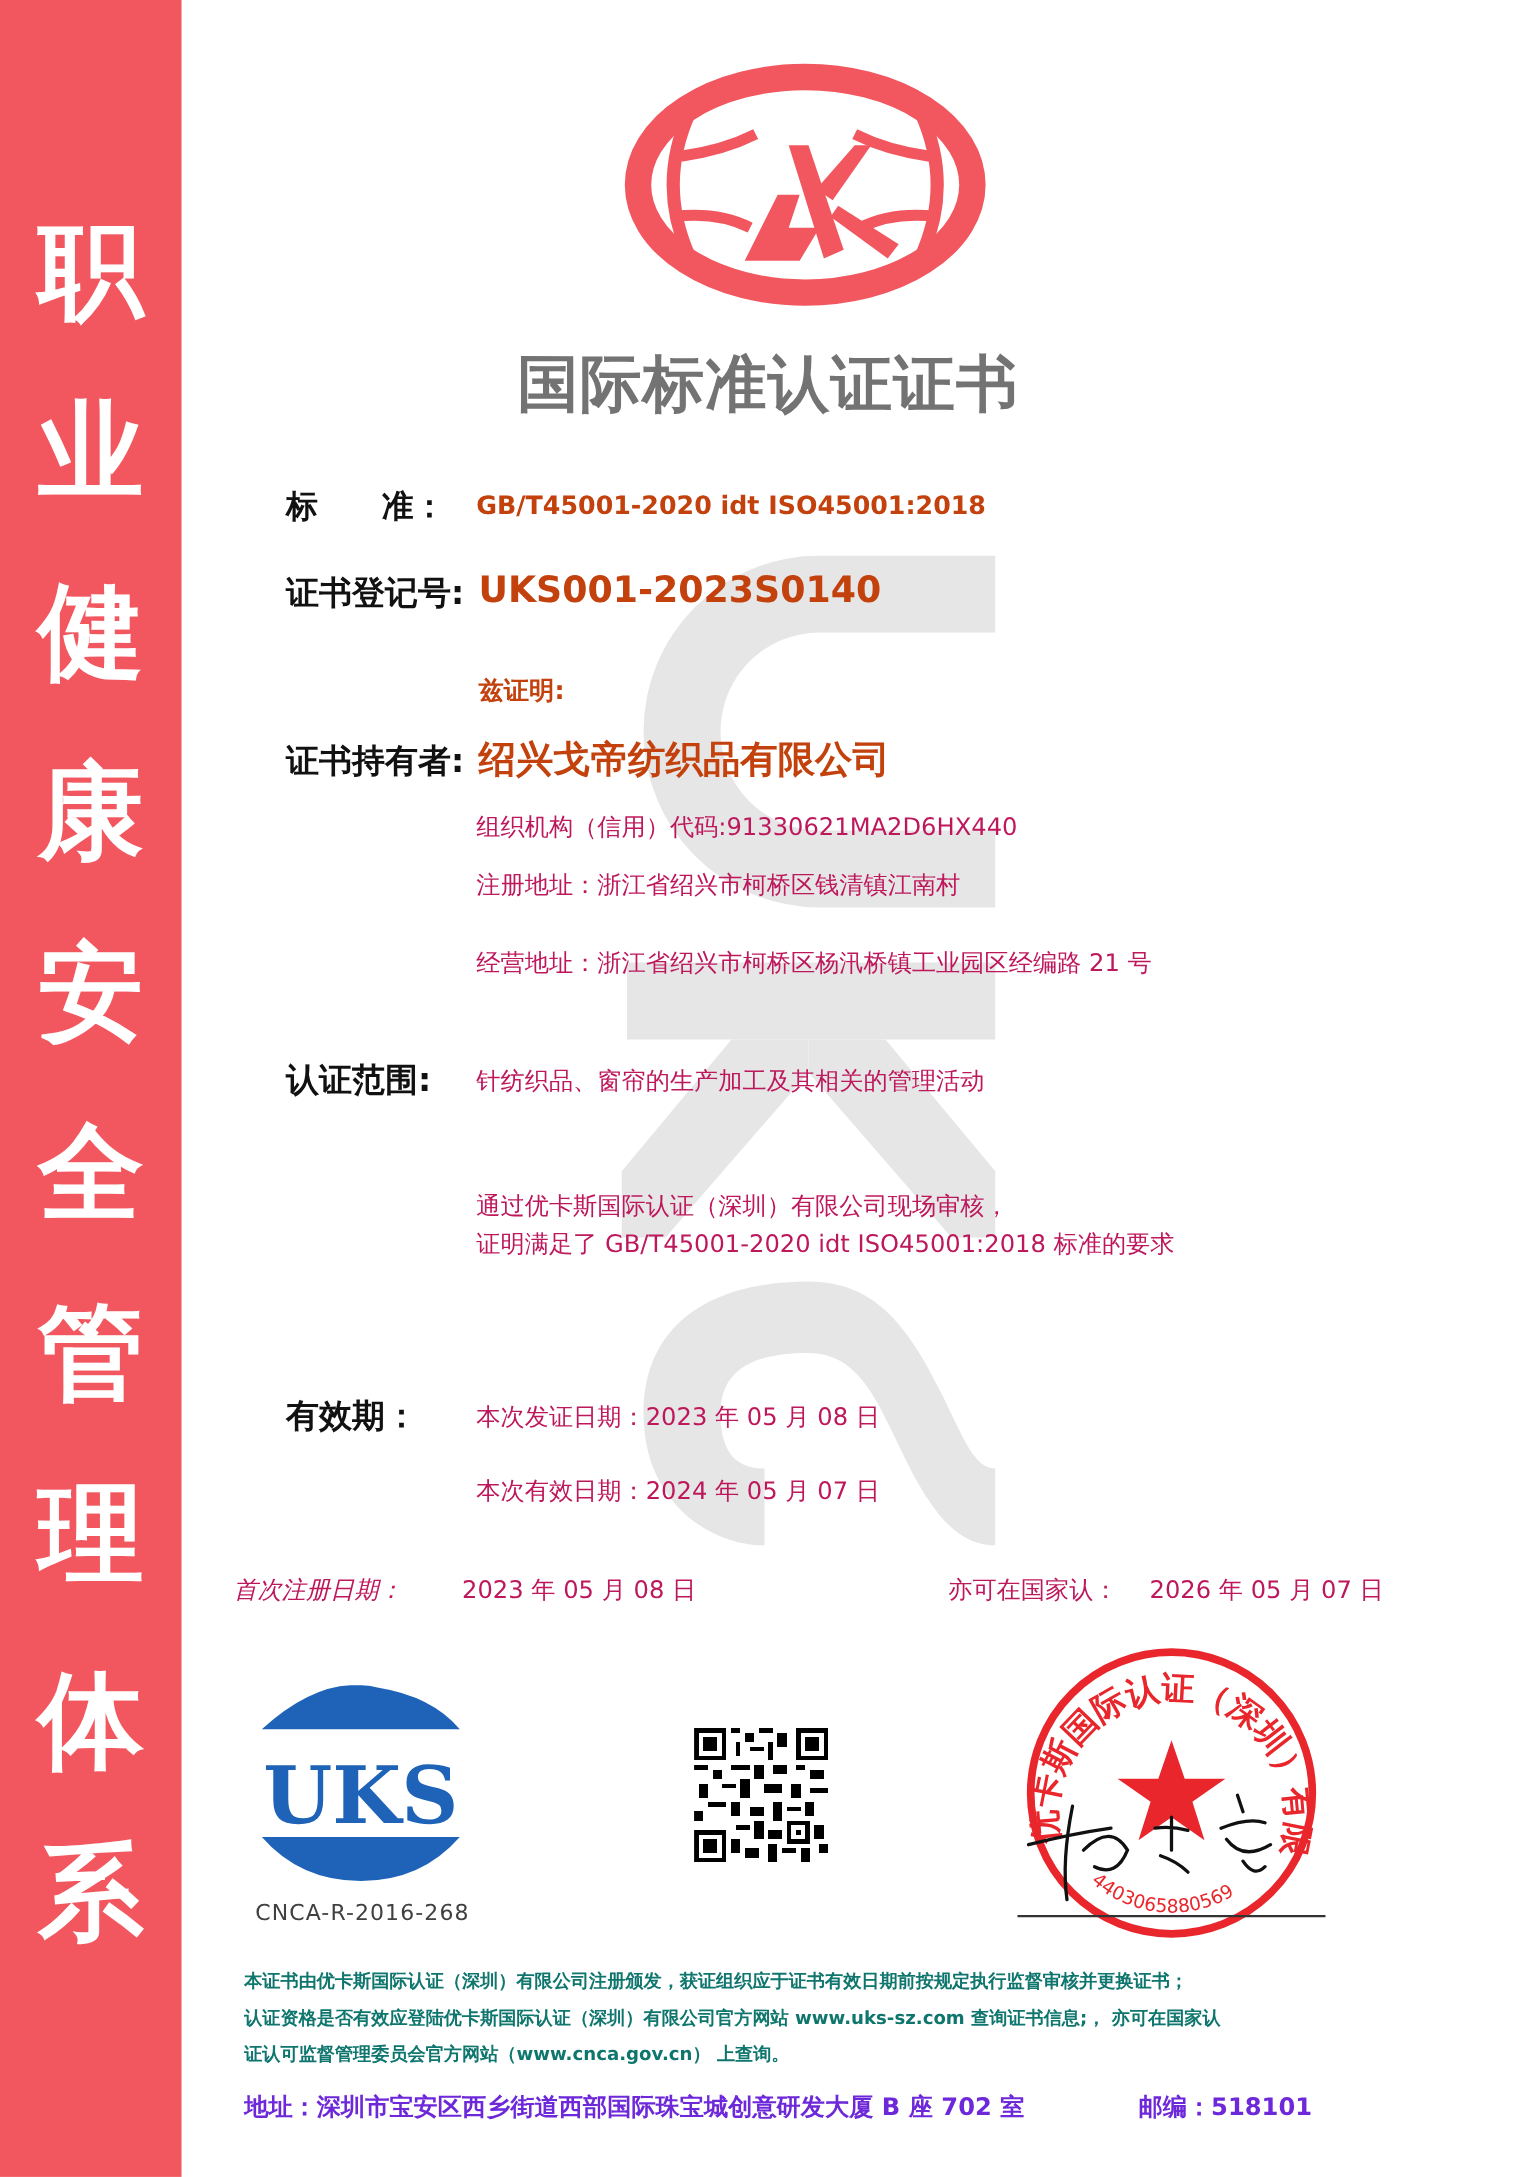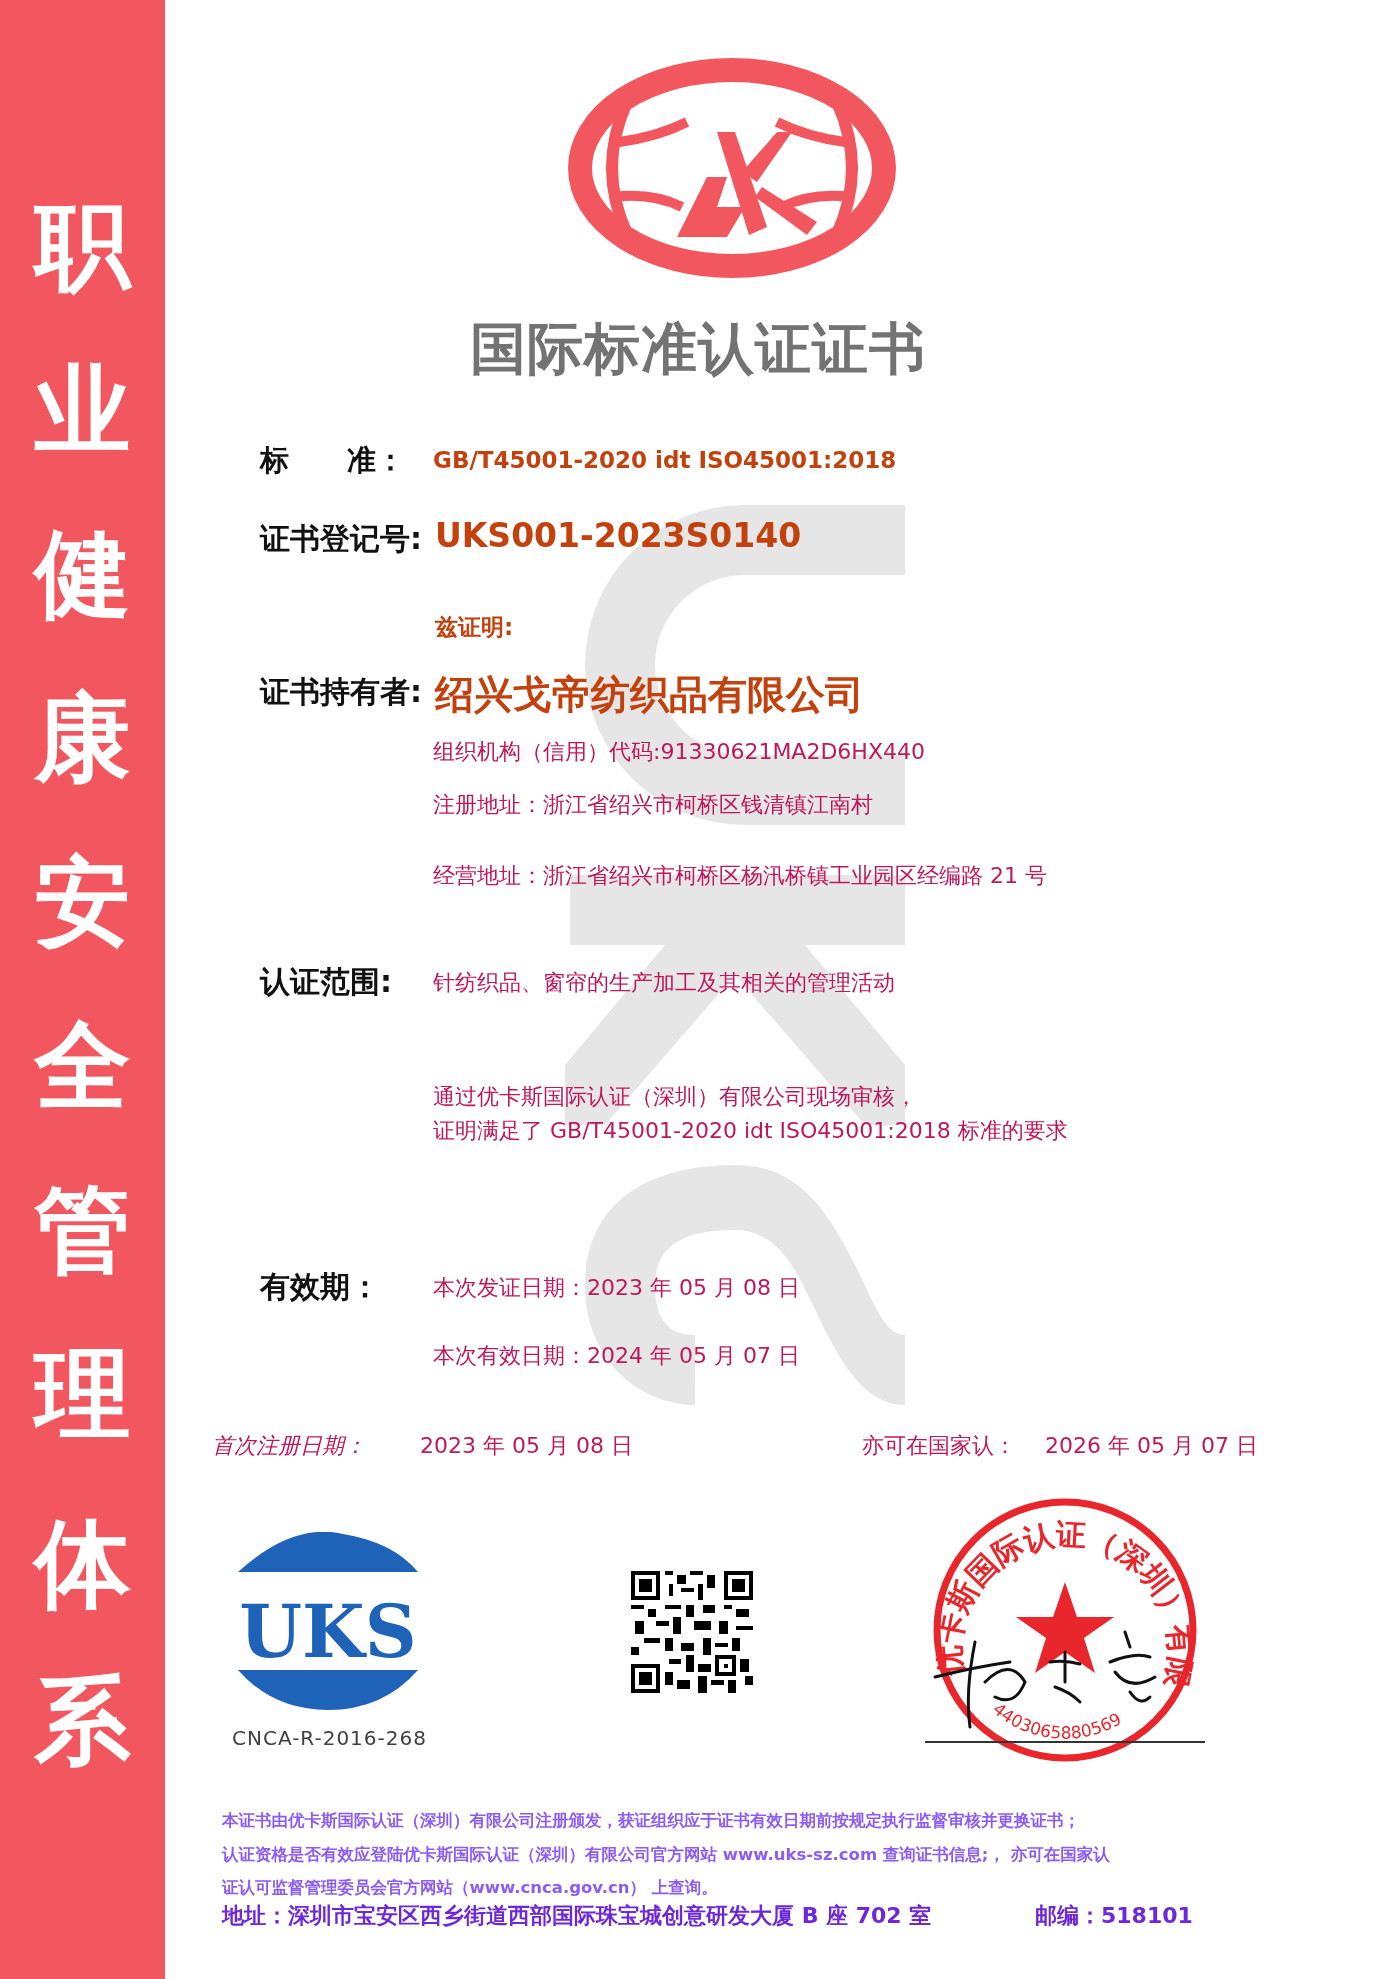--- a/index.html
+++ b/index.html
@@ -7,21 +7,21 @@
          font-family:"DejaVu Sans","Liberation Sans",sans-serif; color:#111; }
   .band { position:absolute; left:0; top:0; width:165px; height:1979px; background:#f2575f; }
   .band-char { position:absolute; left:0; width:165px; text-align:center; color:#fff;
                font-weight:bold; font-size:96px; line-height:100px; }
   .abs { position:absolute; white-space:nowrap; }
   .watermark { position:absolute; left:565px; top:505px; width:340px; height:900px; }
   .title { left:470px; top:312px; font-size:56px; font-weight:bold; letter-spacing:1px; color:#737373; }
   .label { font-weight:bold; font-size:30px; color:#111;margin-left:48px; }
   .val-b { font-weight:bold; color:#c2410c; }
   .val { font-size:22px; color:#be185d; }
-  .footnote { font-size:16.5px; font-weight:bold; color:#8b5cf6; left:222px;margin-top:20px; }
+  .footnote { font-size:16.5px; font-weight:bold; color:#0f766e; left:222px; }
   .addr { font-size:22px; font-weight:bold; color:#6d28d9; }
 </style>
 </head>
 <body>
 
 <div class="band">
   <div class="band-char" style="top:196px">职</div>
   <div class="band-char" style="top:360px">业</div>
   <div class="band-char" style="top:524px">健</div>
   <div class="band-char" style="top:688px">康</div>
@@ -69,21 +69,21 @@
 
 <div class="abs label" style="left:212px; top:441px; font-size:29px;">标　　准：</div>
 <div class="abs val-b" style="left:433px; top:447px; font-size:23px;">GB/T45001-2020 idt ISO45001:2018</div>
 
 <div class="abs label" style="left:212px; top:519px;">证书登记号:</div>
 <div class="abs val-b" style="left:435px; top:516px; font-size:33px;">UKS001-2023S0140</div>
 
 <div class="abs val-b" style="left:435px; top:612px; font-size:23px;">兹证明:</div>
 
 <div class="abs label" style="left:212px; top:672px;">证书持有者:</div>
-<div class="abs val-b" style="left:435px; top:668px; font-size:39px;">绍兴戈帝纺织品有限公司</div>
+<div class="abs val-b" style="left:435px; top:668px; font-size:34px;">绍兴戈帝纺织品有限公司</div>
 
 <div class="abs val" style="left:433px; top:737px;">组织机构（信用）代码:91330621MA2D6HX440</div>
 <div class="abs val" style="left:433px; top:790px;">注册地址：浙江省绍兴市柯桥区钱清镇江南村</div>
 <div class="abs val" style="left:433px; top:861px;">经营地址：浙江省绍兴市柯桥区杨汛桥镇工业园区经编路 21 号</div>
 
 <div class="abs label" style="left:212px; top:962px;">认证范围:</div>
 <div class="abs val" style="left:433px; top:968px;">针纺织品、窗帘的生产加工及其相关的管理活动</div>
 
 <div class="abs val" style="left:433px; top:1082px;">通过优卡斯国际认证（深圳）有限公司现场审核，</div>
 <div class="abs val" style="left:433px; top:1116px;">证明满足了 GB/T45001-2020 idt ISO45001:2018 标准的要求</div>

